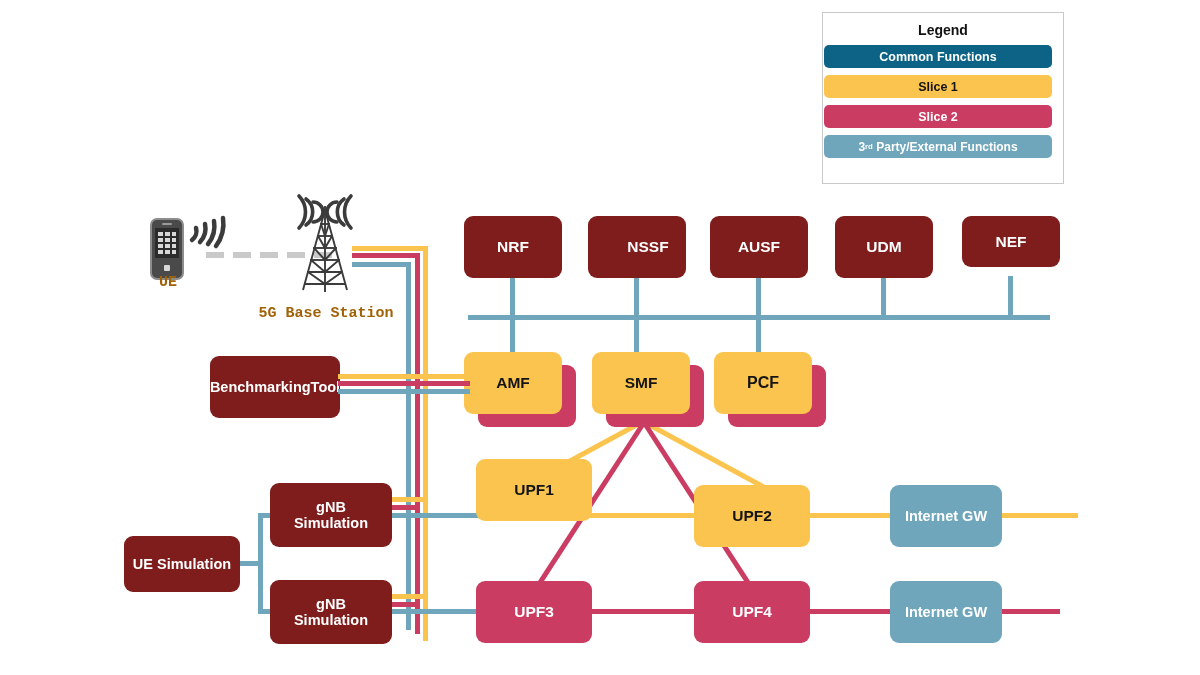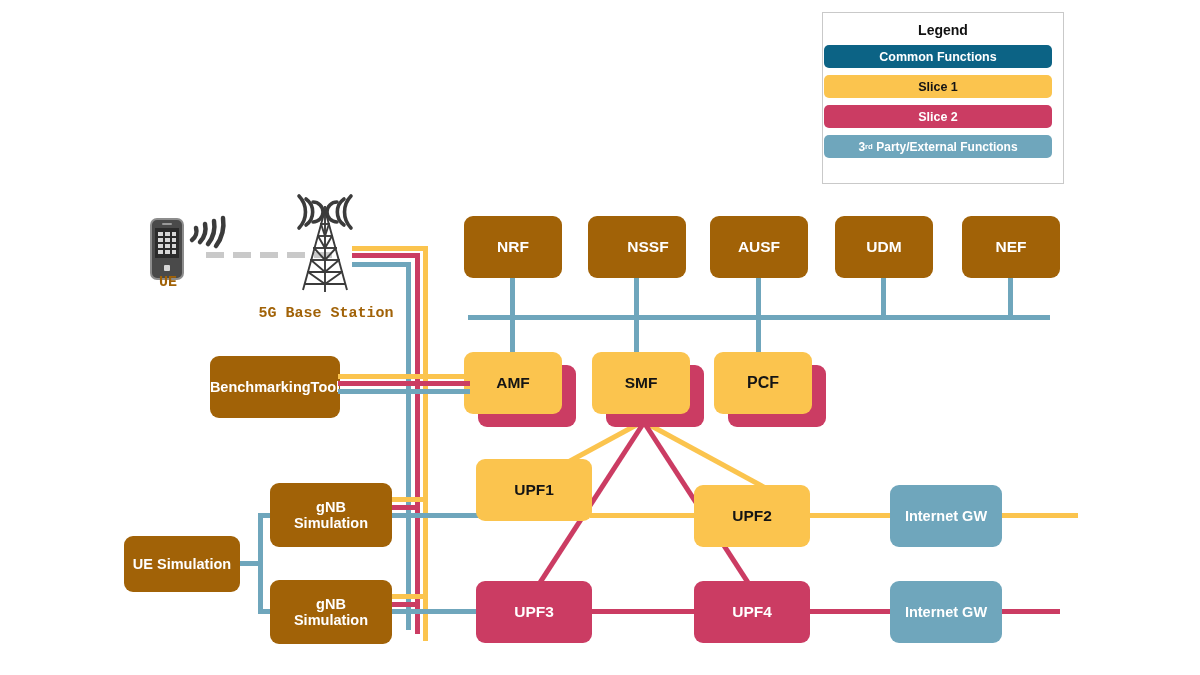--- a/index.html
+++ b/index.html
@@ -2,21 +2,21 @@
 <html><head>
 <meta charset="utf-8">
 <style>
   html,body{margin:0;padding:0;background:#ffffff;}
   body{width:1200px;height:675px;font-family:"Liberation Sans",sans-serif;overflow:hidden;}
   #stage{position:relative;width:1200px;height:675px;background:#fff;}
 
   
   .node{position:absolute;border-radius:9px;display:flex;align-items:center;justify-content:center;
         text-align:center;line-height:1.12;font-weight:bold;box-sizing:border-box;z-index:40;}
-  .node.common{background:#a16207;color:#ffffff;}
+  .node.common{background:#7f1d1d;color:#ffffff;}
   .node.slice1{background:#fbc44e;color:#141414;}
   .node.slice2{background:#cb3c63;color:#ffffff;}
   .node.ext{background:#6fa6bc;color:#ffffff;}
   .shadow2{position:absolute;border-radius:9px;background:#cb3c63;z-index:35;}
 
   
   .ln{position:absolute;z-index:10;}
   .ln.blue{background:#6fa6bc;}
   .ln.amber{background:#fbc44e;}
   .ln.crim{background:#cb3c63;}
@@ -172,21 +172,21 @@
     </div>
   <div class="node common" style="left:588px;top:216px;width:98px;height:62px;font-size:15.5px;padding-left:22px;">
     <span>NSSF</span>
     </div>
   <div class="node common" style="left:710px;top:216px;width:98px;height:62px;font-size:15.5px;">
     <span>AUSF</span>
     </div>
   <div class="node common" style="left:835px;top:216px;width:98px;height:62px;font-size:15.5px;">
     <span>UDM</span>
     </div>
-  <div class="node common" style="left:962px;top:216px;width:98px;height:62px;font-size:15.5px;">
+  <div class="node common" style="left:962px;top:216px;width:98px;height:51px;font-size:15.5px;">
     <span>NEF</span>
     </div>
 
   <div class="ln blue" style="left:510px;top:276px;width:5px;height:43px;"></div>
   <div class="ln blue" style="left:634px;top:276px;width:5px;height:43px;"></div>
   <div class="ln blue" style="left:756px;top:276px;width:5px;height:43px;"></div>
   <div class="ln blue" style="left:881px;top:276px;width:5px;height:43px;"></div>
   <div class="ln blue" style="left:1008px;top:276px;width:5px;height:43px;"></div>
 
   <div class="ln blue" style="left:468px;top:315px;width:582px;height:5px;"></div>

